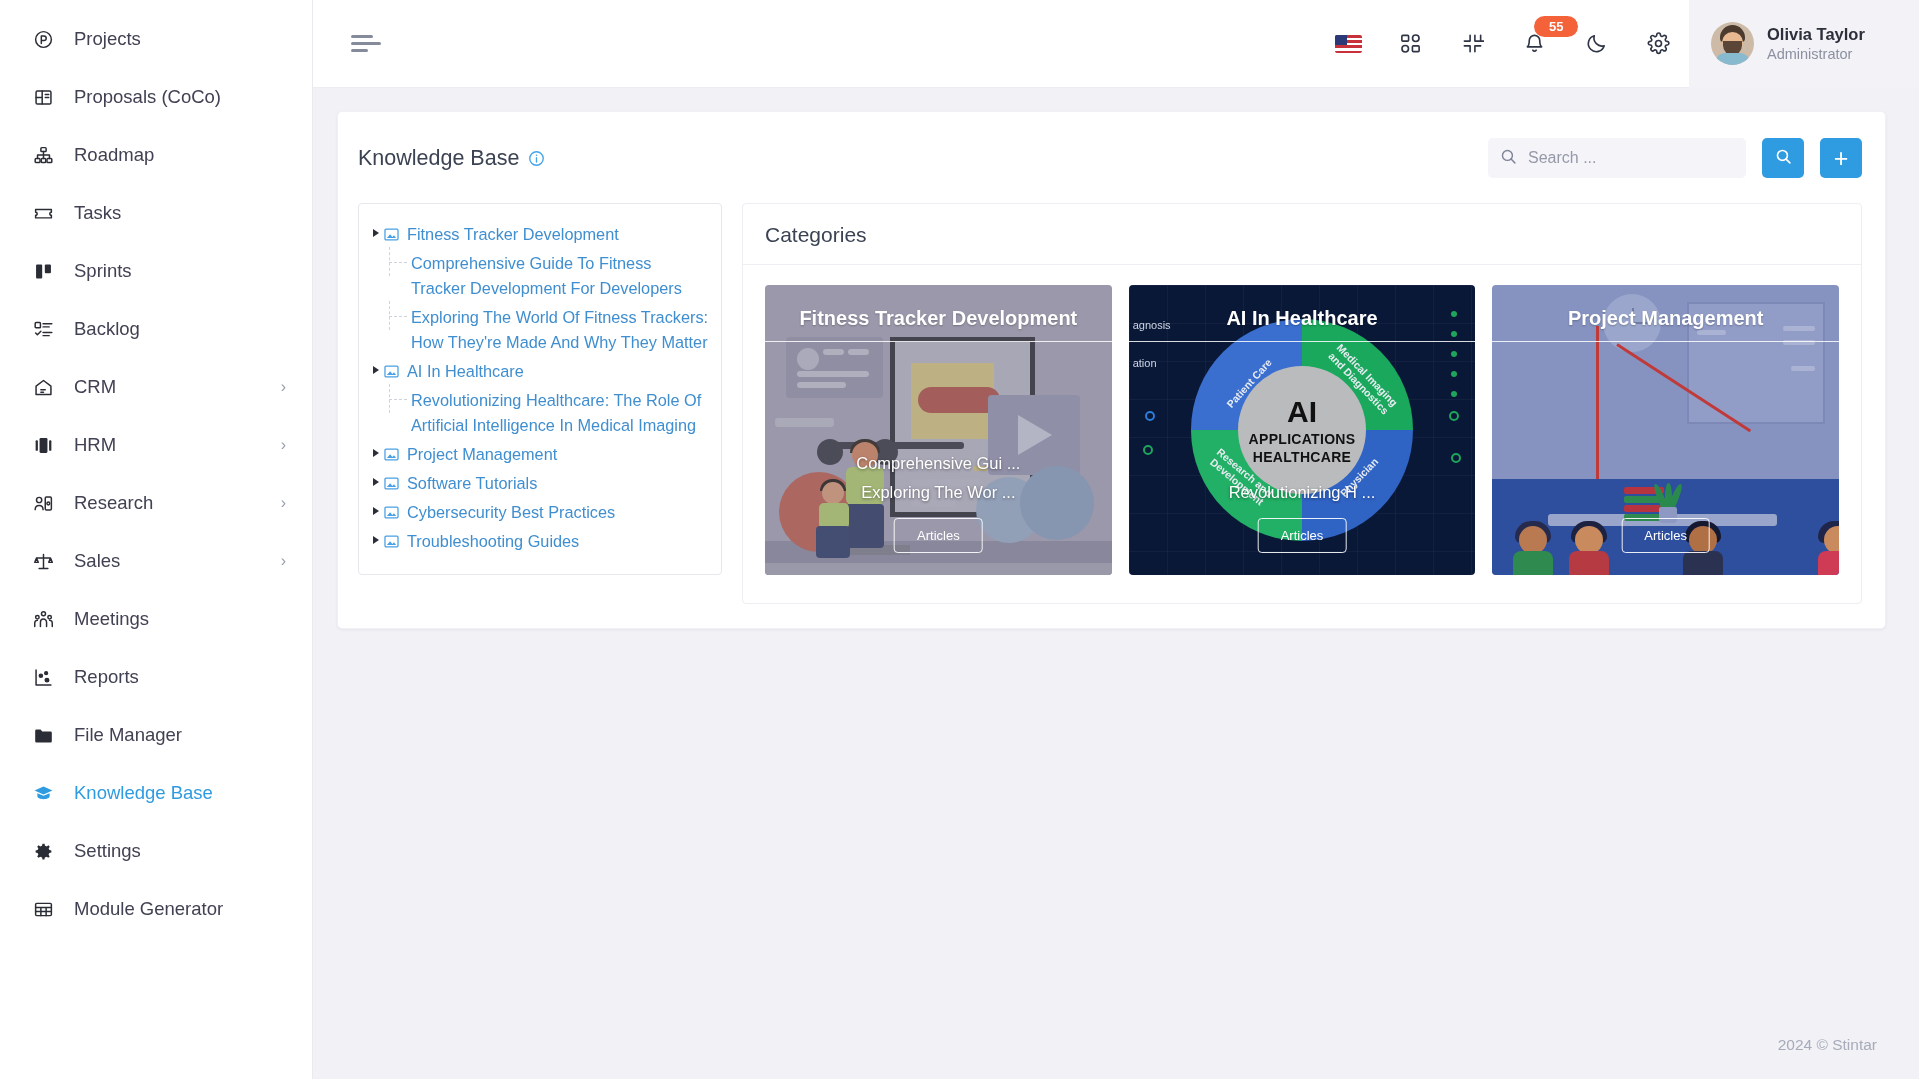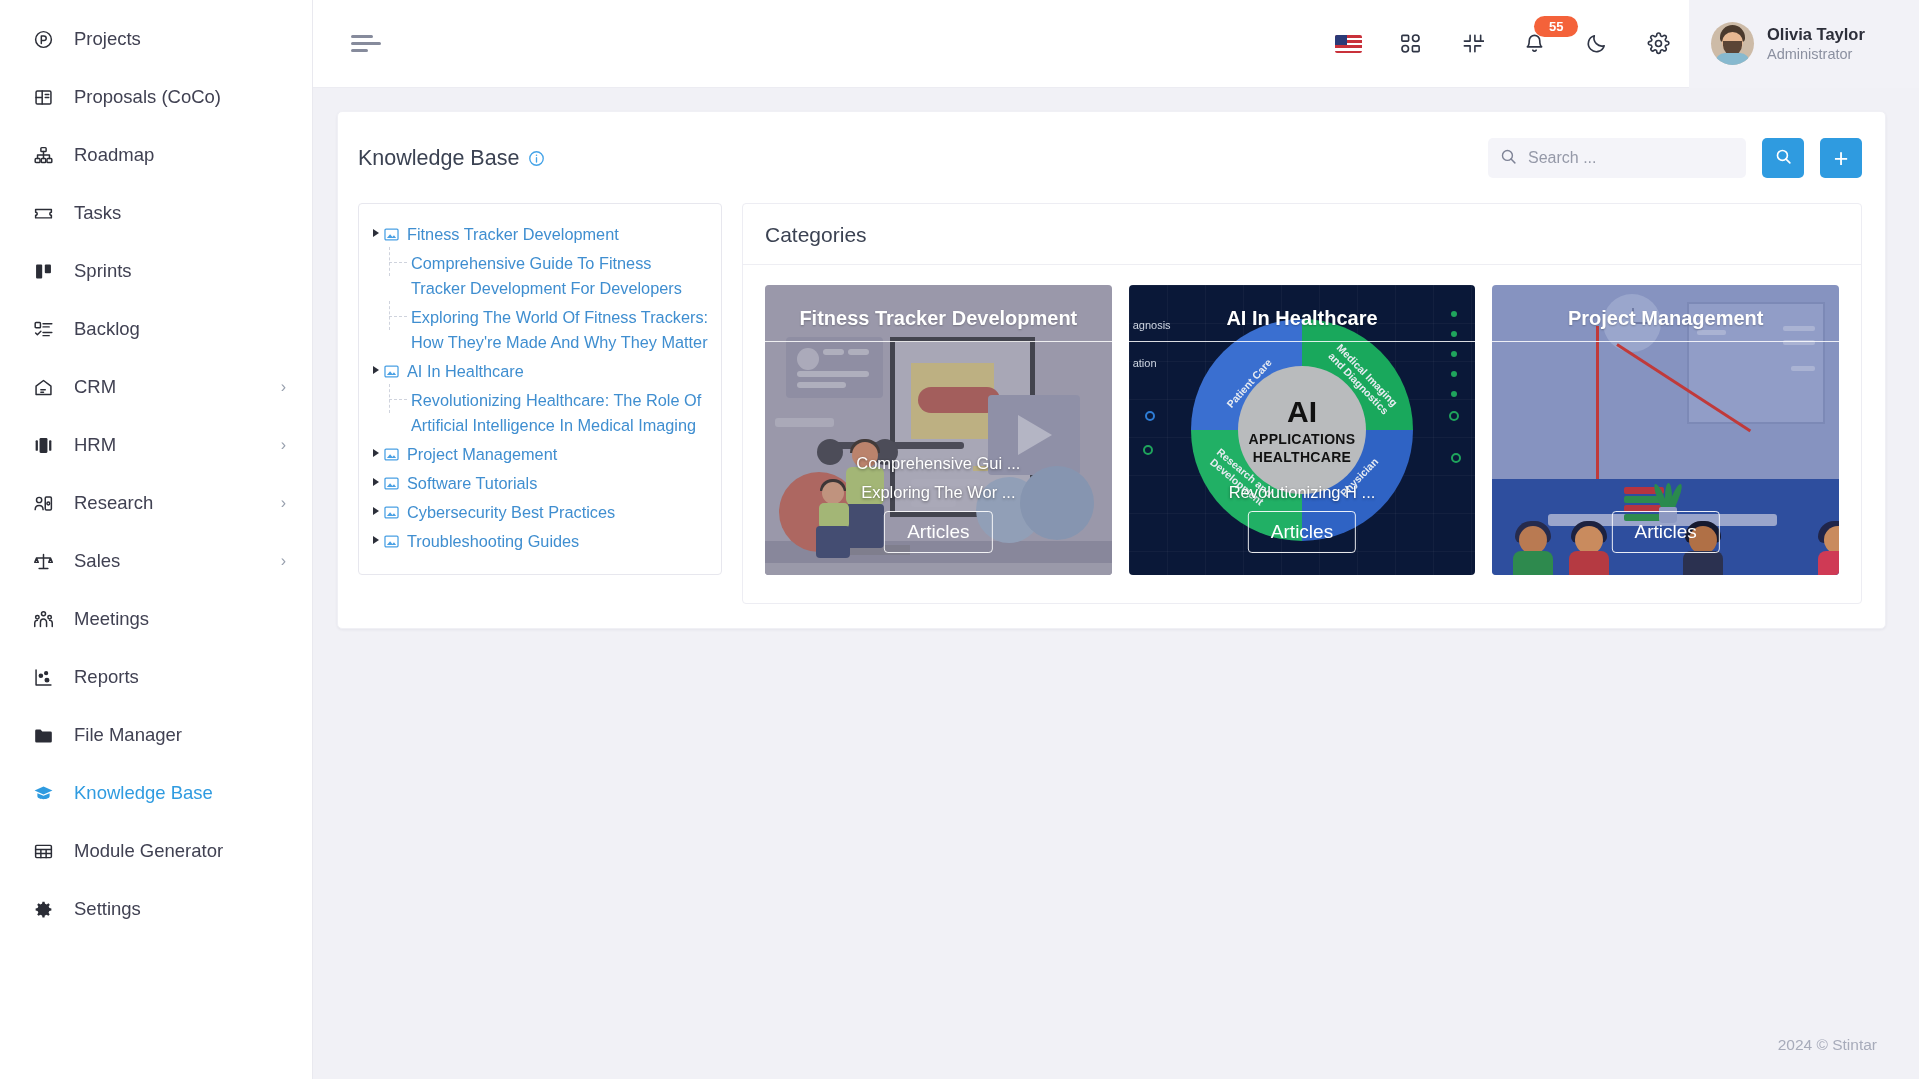--- a/index.html
+++ b/index.html
@@ -171,21 +171,21 @@
   }
   .card-rule { position: absolute; left: 0; right: 0; top: 56px; border-top: 1px solid rgba(255,255,255,.85); z-index: 3; }
   .card-articles { position: absolute; left: 0; right: 0; bottom: 68px; z-index: 4; text-align: center; }
   .card-article {
     color: #fff; font-size: 16.5px; line-height: 1.75;
     text-shadow: 0 1px 3px rgba(0,0,0,.45);
   }
   .btn-articles {
     position: absolute; bottom: 22px; left: 50%; transform: translateX(-50%);
     border: 1px solid rgba(255,255,255,.9); color: #fff; background: transparent;
-    border-radius: 4px; padding: 9px 22px; font-size: 19px; z-index: 5; cursor: pointer;
+    border-radius: 4px; padding: 9px 22px; font-size: 13px; z-index: 5; cursor: pointer;
     font-family: "Liberation Sans", sans-serif;
   }
   .card .overlay { position: absolute; inset: 0; z-index: 2; }
 
   
   .art1 { position: absolute; inset: 0; background: #a9a7b8; }
   .art1 .scr { position: absolute; left: 36%; top: 18%; width: 42%; height: 62%;
      border: 5px solid #2d2f34; background: #bdbcc9; }
   .art1 .ylw { position: absolute; left: 42%; top: 27%; width: 24%; height: 26%; background: #dbc97f; }
   .art1 .card-w { position: absolute; left: 6%; top: 18%; width: 28%; height: 21%;
@@ -435,35 +435,35 @@
             <svg class="ic filled" viewBox="0 0 24 24" style="fill:#2f9be0;stroke:none">
               <path d="M12 4 1.8 8.6 12 13.2l10.2-4.6z"></path>
               <path d="M5 11.6v3.6c0 1.9 3.2 3.3 7 3.3s7-1.4 7-3.3v-3.6l-7 3.1z"></path>
             </svg>
           </span>
         <span class="label">Knowledge Base</span>
       </div>
 
       <div class="nav-item">
         <span class="ico">
+            <svg class="ic fill" viewBox="0 0 24 24">
+              <path d="M12 8.3a3.7 3.7 0 1 0 0 7.4 3.7 3.7 0 0 0 0-7.4zm9 4.8v-2.2l-2.3-.5a7 7 0 0 0-.8-1.9l1.3-2-1.6-1.6-2 1.3a7 7 0 0 0-1.9-.8L13.2 3h-2.4l-.5 2.4a7 7 0 0 0-1.9.8l-2-1.3L4.8 6.5l1.3 2a7 7 0 0 0-.8 1.9L3 10.9v2.3l2.3.5c.2.7.4 1.3.8 1.9l-1.3 2 1.6 1.6 2-1.3c.6.4 1.2.6 1.9.8l.5 2.3h2.3l.5-2.3c.7-.2 1.3-.4 1.9-.8l2 1.3 1.6-1.6-1.3-2c.4-.6.6-1.2.8-1.9z"></path>
+            </svg>
+          </span>
+        <span class="label">Settings</span>
+      </div>
+
+      <div class="nav-item">
+        <span class="ico">
             <svg class="ic" viewBox="0 0 24 24">
               <rect x="3" y="5" width="18" height="14" rx="1.2"></rect>
               <path d="M3 9.6h18M3 14.3h18M9 9.6V19M15 9.6V19"></path>
             </svg>
           </span>
         <span class="label">Module Generator</span>
-      </div>
-
-      <div class="nav-item">
-        <span class="ico">
-            <svg class="ic fill" viewBox="0 0 24 24">
-              <path d="M12 8.3a3.7 3.7 0 1 0 0 7.4 3.7 3.7 0 0 0 0-7.4zm9 4.8v-2.2l-2.3-.5a7 7 0 0 0-.8-1.9l1.3-2-1.6-1.6-2 1.3a7 7 0 0 0-1.9-.8L13.2 3h-2.4l-.5 2.4a7 7 0 0 0-1.9.8l-2-1.3L4.8 6.5l1.3 2a7 7 0 0 0-.8 1.9L3 10.9v2.3l2.3.5c.2.7.4 1.3.8 1.9l-1.3 2 1.6 1.6 2-1.3c.6.4 1.2.6 1.9.8l.5 2.3h2.3l.5-2.3c.7-.2 1.3-.4 1.9-.8l2 1.3 1.6-1.6-1.3-2c.4-.6.6-1.2.8-1.9z"></path>
-            </svg>
-          </span>
-        <span class="label">Settings</span>
       </div>
 
     </nav>
   </aside>
 
   <div class="main">
 
     <header class="topbar">
       <div class="hamburger">
         <span></span>

